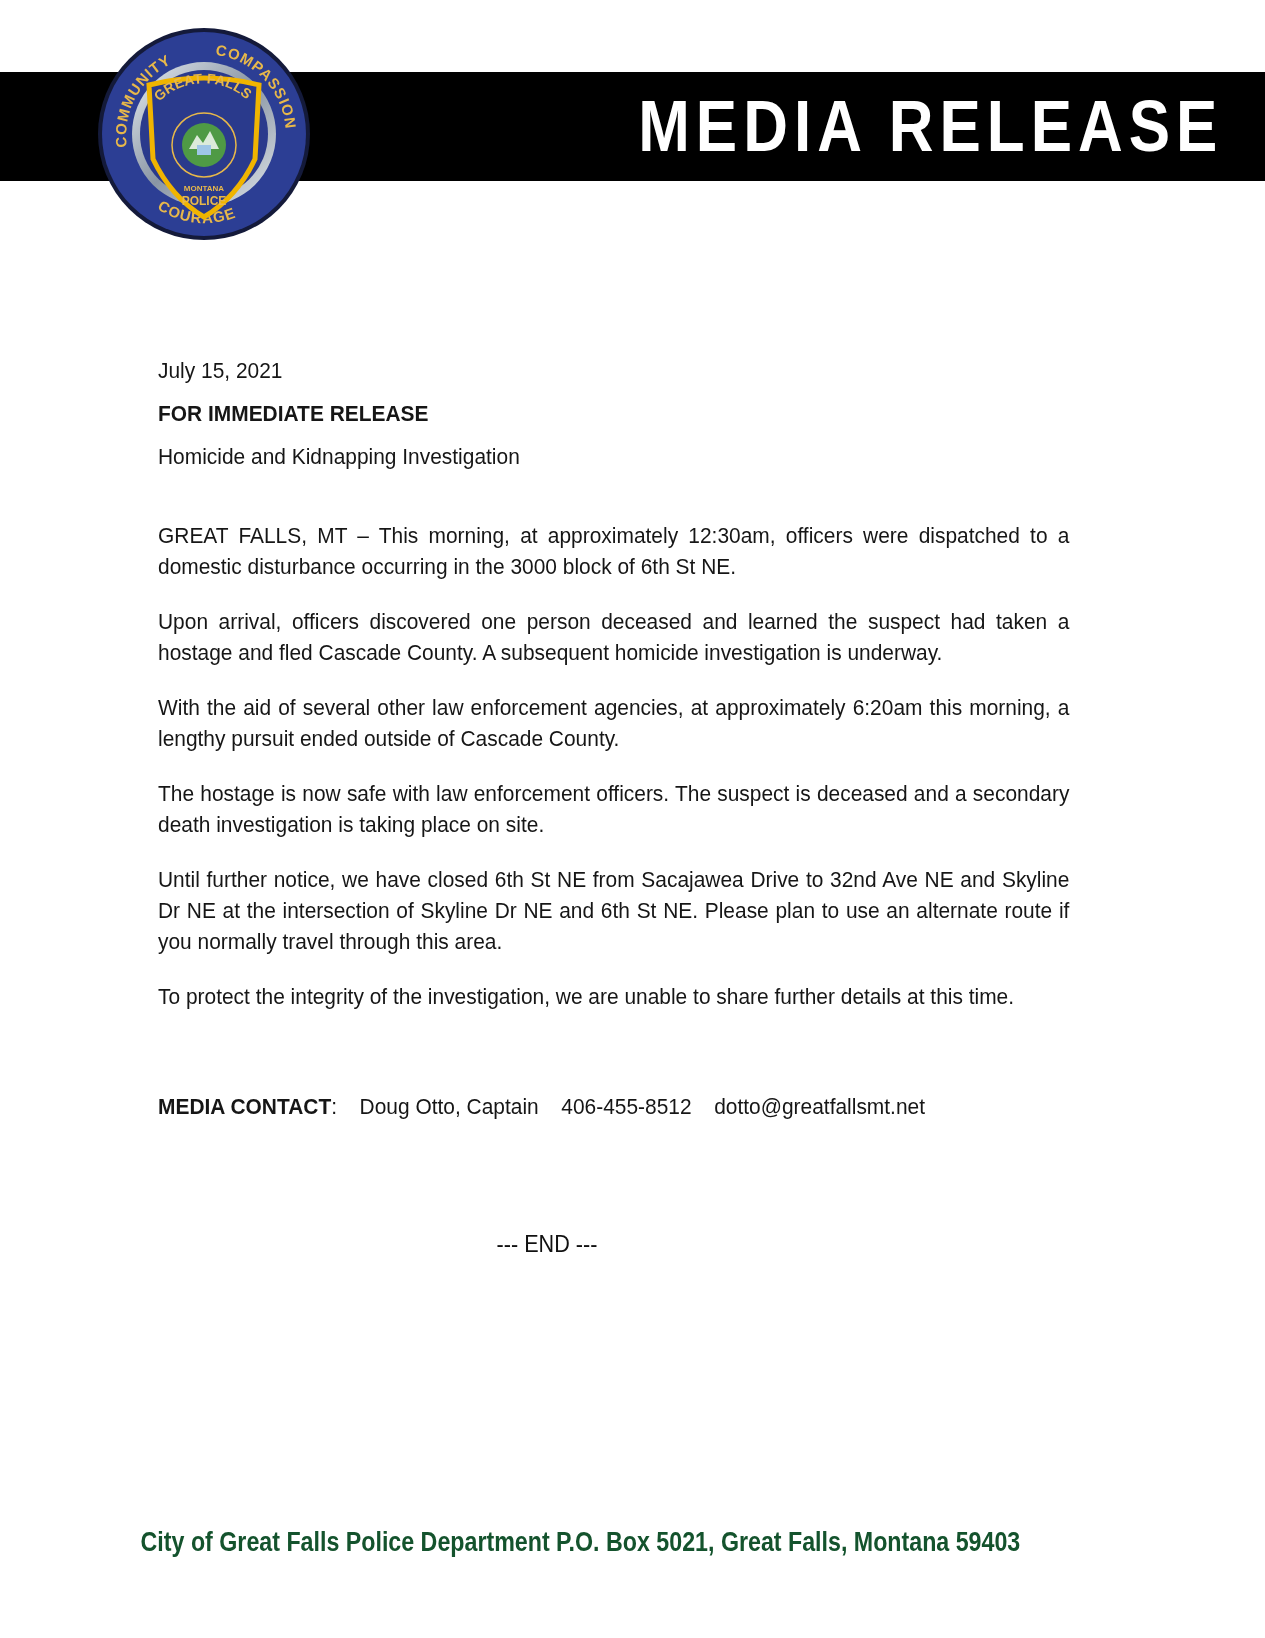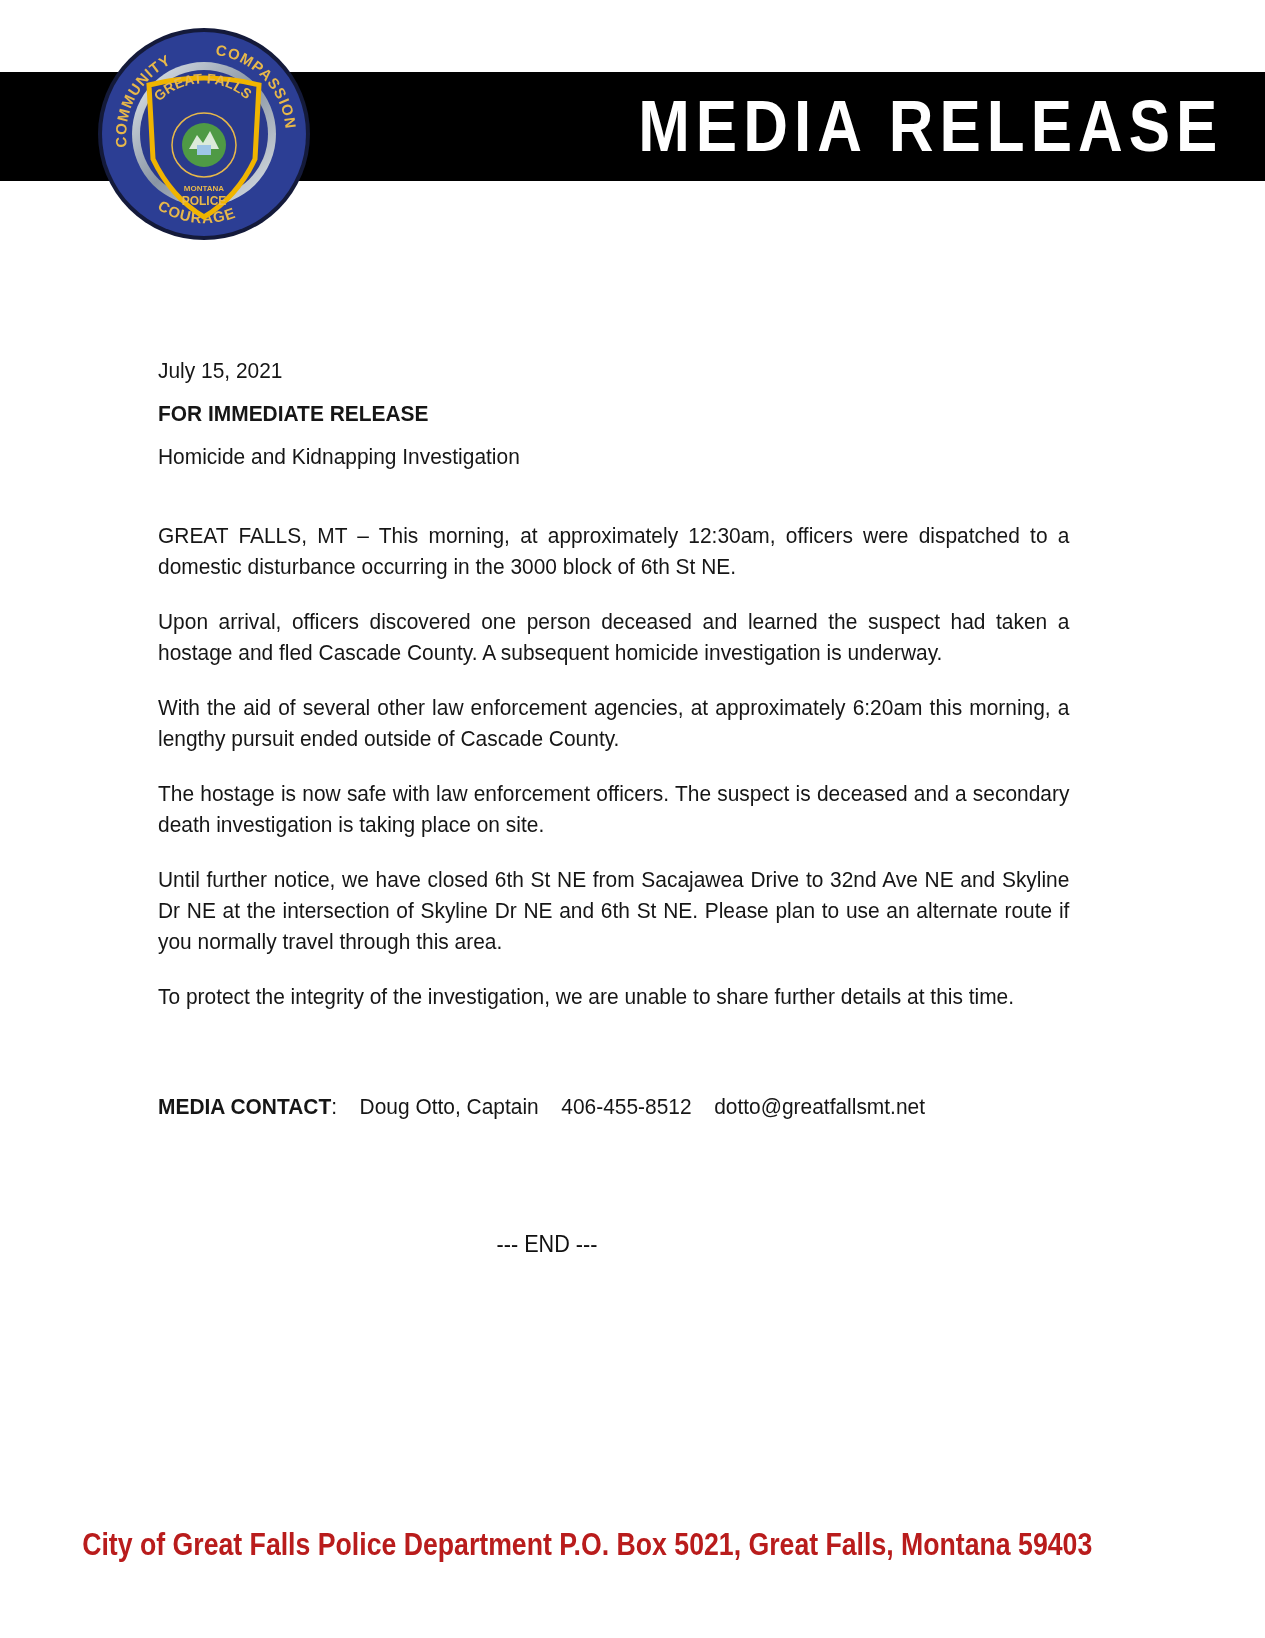--- a/index.html
+++ b/index.html
@@ -38,21 +38,21 @@
   }
   .contact .lbl { font-weight: bold; }
   .contact .gap { display: inline-block; width: 18px; }
   .end {
     position: absolute; left: 0; width: 1021px; top: 1230px; text-align: center;
     font-size: 24px; color: #111; margin-left: 36px;
   }
   .end span.inner { display: inline-block; transform: scaleX(0.9); }
   .footer {
     position: absolute; left: 0; width: 1161px; top: 1527px; text-align: center;
-    font-size: 31px; font-weight: bold; color: #b91c1c;
+    font-size: 27px; font-weight: bold; color: #14532d;
   }
   .footer span.inner { display: inline-block; transform: scaleX(0.86); white-space: nowrap; }
 </style>
 </head>
 <body>
 
 <div class="banner"></div>
 <div class="banner-title">MEDIA RELEASE</div>
 
 <svg class="logo" viewBox="0 0 214 214" xmlns="http://www.w3.org/2000/svg">

